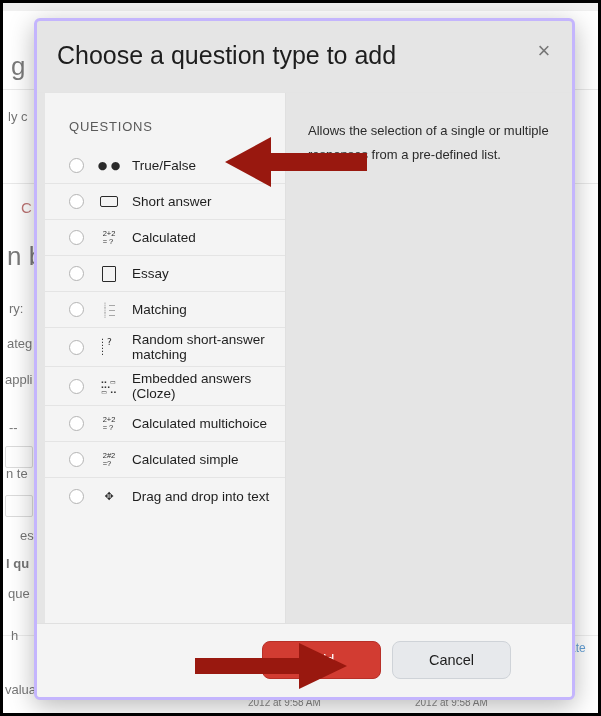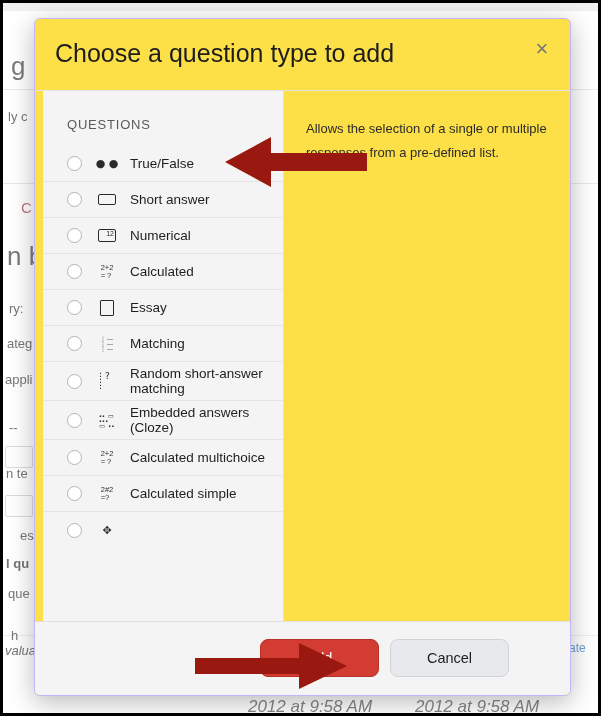--- a/index.html
+++ b/index.html
@@ -85,39 +85,38 @@
     color: #8a1f1f;
     letter-spacing: 3px;
   }
   .bg-admin {
     position: absolute;
     font-size: 12px;
     color: #333333;
   }
   .bg-date {
     position: absolute;
-    font-size: 17px;
+    font-size: 10px;
     color: #444444;
-    font-style: italic;
   }
   .bg-link {
     position: absolute;
     font-size: 12px;
     color: #0f6cbf;
   }
 
   
   .modal {
     position: absolute;
     left: 31px;
     top: 15px;
     width: 535px;
     height: 676px;
-    background: #fde047;
-    border: 1px solid #c4b5fd;
+    background: #e5e5e5;
+    border: 3px solid #c4b5fd;
     border-radius: 6px;
     box-shadow: 0 6px 26px rgba(0,0,0,0.28);
     overflow: hidden;
   }
   .modal-header {
     position: relative;
     height: 72px;
     border-bottom: 1px solid #e4e4e4;
     box-sizing: border-box;
   }
@@ -342,21 +341,21 @@
     <div class="bg-text" style="left:6px; top:417px;">--</div>
     <div class="bg-select" style="left:2px; top:443px; width:26px;"></div>
     <div class="bg-text" style="left:3px; top:463px;">n te</div>
     <div class="bg-select" style="left:2px; top:492px; width:26px;"></div>
     <div class="bg-text" style="left:17px; top:525px;">esti</div>
     <div class="bg-text" style="left:3px; top:553px;font-weight:bold;">l qu</div>
     <div class="bg-text" style="left:5px; top:583px;">que</div>
 
     <div class="bg-bottombar"></div>
     <div class="bg-text" style="left:8px; top:625px;">h</div>
-    <div class="bg-text" style="left:2px; top:640px;font-style:italic;">valua</div>
+    <div class="bg-text" style="left:2px; top:679px;">valua</div>
     <div class="bg-icons" style="left:140px; top:666px;">🏷 ⚙ ⧉ ⊕ 🗑</div>
     <div class="bg-admin" style="left:245px; top:675px;">Moodle Administrator</div>
     <div class="bg-admin" style="left:412px; top:675px;">Moodle Administrator</div>
     <div class="bg-date" style="left:245px; top:694px;">2012 at 9:58 AM</div>
     <div class="bg-date" style="left:412px; top:694px;">2012 at 9:58 AM</div>
     <div class="bg-link" style="left:566px; top:638px;">ate</div>
 
     <div class="bg-shade"></div>
   </div>
 
@@ -382,27 +381,20 @@
         </div>
 
         <div class="q-item">
           <span class="radio"></span>
           <span class="q-icon">
               <span class="box"></span>
             </span>
           <span class="q-label">Short answer</span>
         </div>
 
-        <div class="q-item">
-          <span class="radio"></span>
-          <span class="q-icon">
-              <span class="num-box">12</span>
-            </span>
-          <span class="q-label">Numerical</span>
-        </div>
 
         <div class="q-item">
           <span class="radio"></span>
           <span class="q-icon">
               <span class="frac">2+2<br>= ?</span>
             </span>
           <span class="q-label">Calculated</span>
         </div>
 
         <div class="q-item">
@@ -459,20 +451,21 @@
               <span class="frac">2#2<br>=?</span>
             </span>
           <span class="q-label">Calculated simple</span>
         </div>
 
         <div class="q-item">
           <span class="radio"></span>
           <span class="q-icon">
               <span class="gl">✥</span>
             </span>
+          <span class="q-label">Drag and drop into text</span>
         </div>
       </div>
 
       <div class="q-desc">
         <p>Allows the selection of a single or multiple responses from a pre-defined list.</p>
       </div>
     </div>
 
     <div class="modal-footer">
       <button class="btn btn-add">Add</button>

